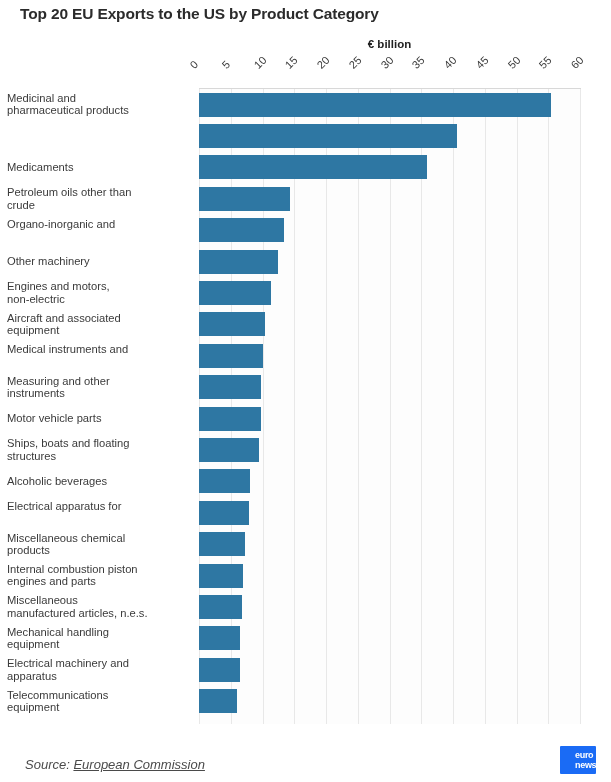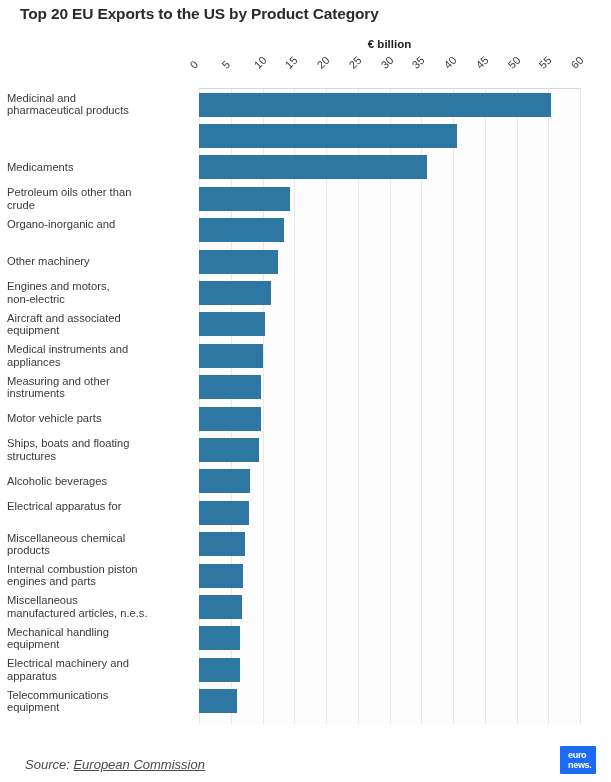--- a/index.html
+++ b/index.html
@@ -113,21 +113,21 @@
   #euronews-logo {
     position: absolute;
     left: 560px; top: 746px;
     width: 36px; height: 28px;
     background: #1a6bf5;
     border-radius: 1px;
     color: #ffffff;
     font-size: 9px;
     font-weight: bold;
     line-height: 9.5px;
-    padding: 5px 0 0 8px;
+    padding: 5px 0 0 15px;
     letter-spacing: -0.3px;
   }
   #euronews-logo div { display: block; }
 </style>
 </head>
 <body>
 
 <div id="chart-root">
 
   <div id="chart-title">Top 20 EU Exports to the US by Product Category</div>
@@ -213,21 +213,20 @@
       <div class="cat-label" style="top: 191.3px;">
         <div>Engines and motors,</div>
         <div>non-electric</div>
       </div>
       <div class="cat-label" style="top: 222.7px;">
         <div>Aircraft and associated</div>
         <div>equipment</div>
       </div>
       <div class="cat-label" style="top: 254.1px;">
         <div>Medical instruments and</div>
-        <div>appliances</div>
       </div>
       <div class="cat-label" style="top: 285.5px;">
         <div>Measuring and other</div>
         <div>instruments</div>
       </div>
       <div class="cat-label" style="top: 323.2px;">
         <div>Motor vehicle parts</div>
       </div>
       <div class="cat-label" style="top: 348.3px;">
         <div>Ships, boats and floating</div>

